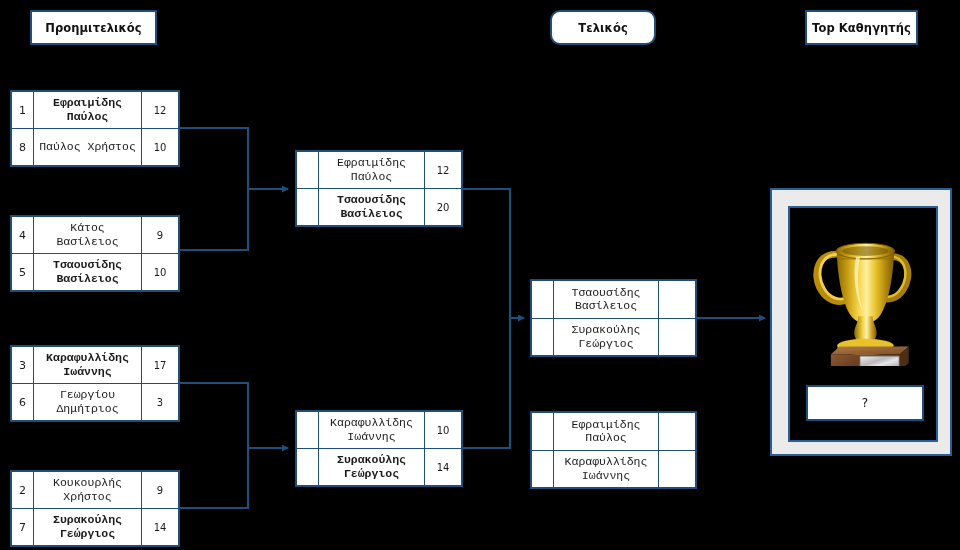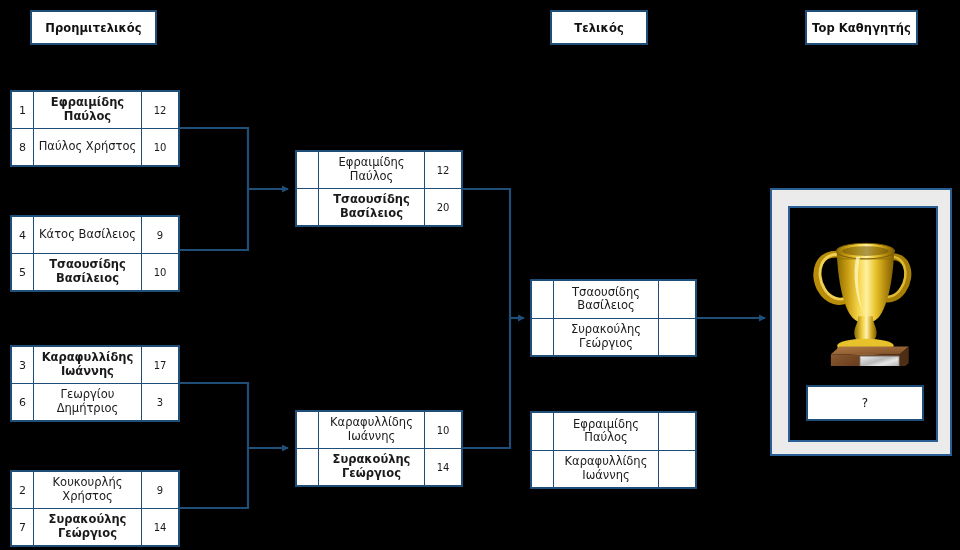--- a/index.html
+++ b/index.html
@@ -71,20 +71,21 @@
     font-size: 11px;
     color: #1a1a1a;
   }
   .cell.name {
     flex: 1 1 auto;
     border-right: 1px solid #1f4e79;
     font-size: 11.5px;
     line-height: 1.18;
     padding: 0 2px;
     color: #1a1a1a;
+    font-family: Liberation Mono, monospace;
   }
   .cell.score {
     width: 36px;
     flex: 0 0 36px;
     font-size: 10px;
     color: #1a1a1a;
   }
   .winner .cell.name { font-weight: bold; }
 
   
@@ -150,21 +151,21 @@
       <path d="M463,189 L510,189 L510,448 L463,448"></path>
       <line x1="510" y1="318" x2="524" y2="318" marker-end="url(#arrowhead)"></line>
 
       <line x1="697" y1="318" x2="765" y2="318" marker-end="url(#arrowhead)"></line>
     </g>
   </svg>
 
   <div class="round-header" style="left:30px; top:10px; width:127px; height:35px;">
     <span>Προημιτελικός</span>
   </div>
-  <div class="round-header" style="left:550px; top:10px; width:98px; height:35px;">
+  <div class="round-header" style="left:550px; top:10px; width:106px; height:35px;border-radius:10px;">
     <span>Τελικός</span>
   </div>
   <div class="round-header" style="left:805px; top:10px; width:113px; height:35px;">
     <span>Top Καθηγητής</span>
   </div>
 
   <div class="match" style="left:10px; top:90px; width:170px; height:77px;">
     <div class="match-row first winner">
       <div class="cell seed">1</div>
       <div class="cell name">Εφραιμίδης Παύλος</div>

